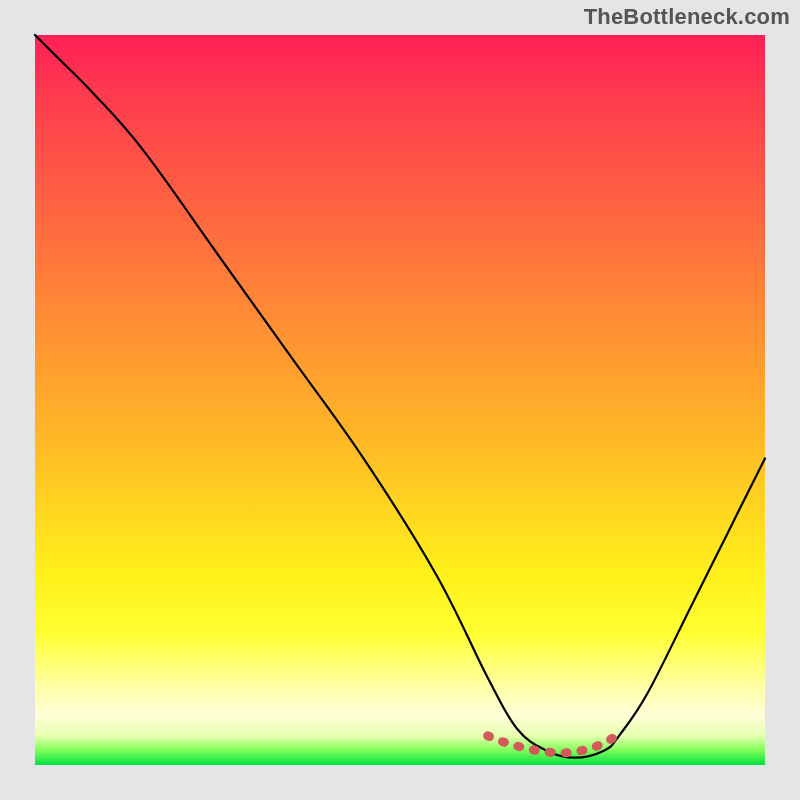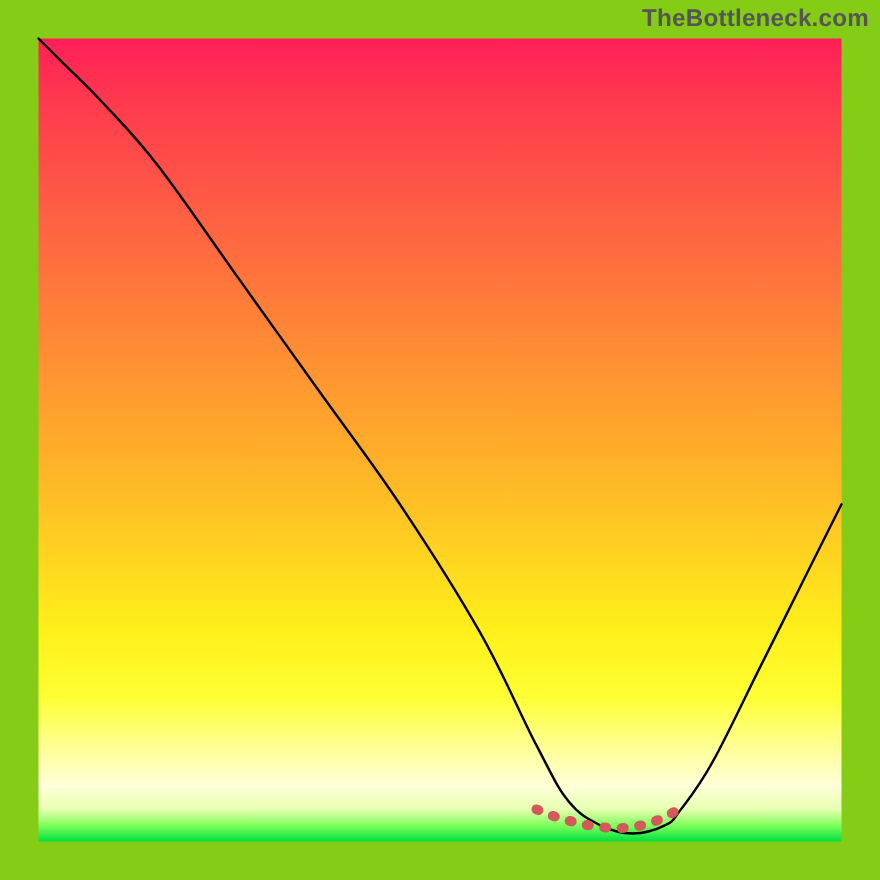--- a/index.html
+++ b/index.html
@@ -8,21 +8,21 @@
     width: 800px;
     height: 800px;
     background: #000;
     font-family: Arial, Helvetica, sans-serif;
     overflow: hidden;
   }
   .frame {
     position: relative;
     width: 800px;
     height: 800px;
-    background: #84cc16;
+    background: #e5e5e5;
   }
   .watermark {
     position: absolute;
     top: 4px;
     right: 10px;
     color: #555;
     font-size: 22px;
     font-weight: 600;
     letter-spacing: 0.2px;
     user-select: none;

